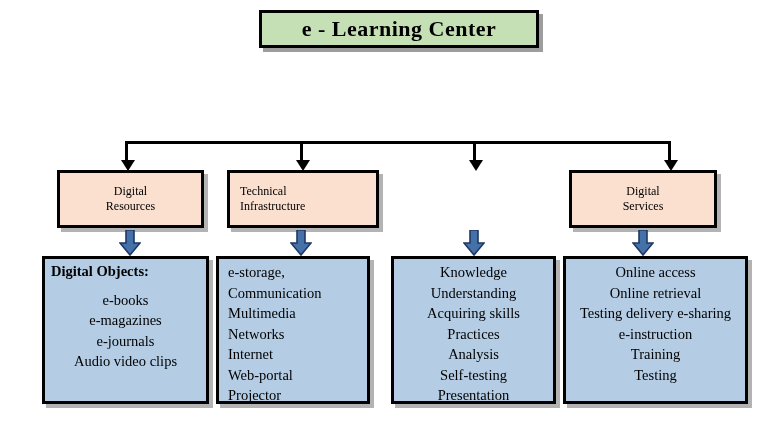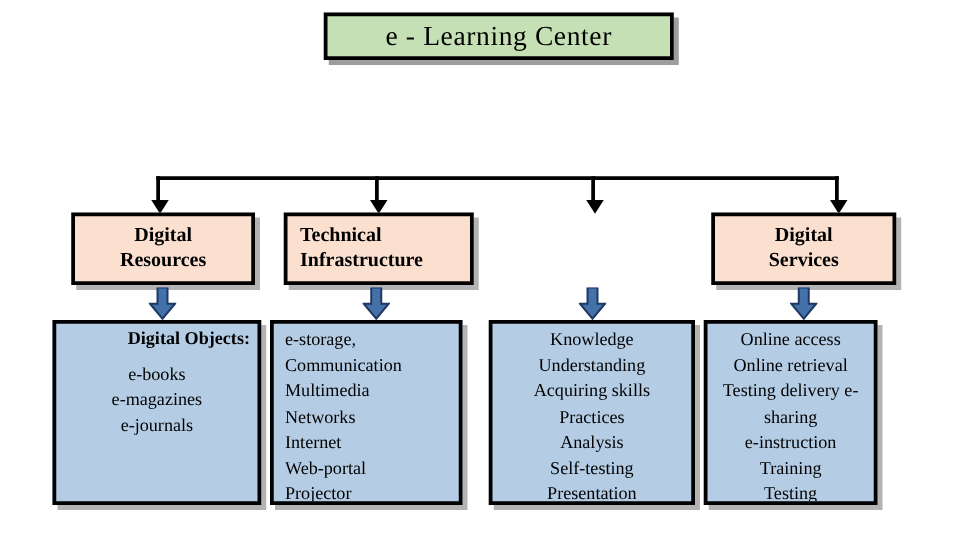--- a/index.html
+++ b/index.html
@@ -32,21 +32,21 @@
     background: #c5e0b4;
     border: 3px solid #000000;
     box-sizing: border-box;
     box-shadow: 4px 4px 0 0 rgba(140,140,140,0.85);
     display: flex;
     align-items: center;
     justify-content: center;
   }
   .title-text {
     font-size: 22px;
-    font-weight: normal;
+    font-weight: bold;
     letter-spacing: 0.5px;
     white-space: nowrap;
     line-height: 1;
   }
 
   
   .bus-line {
     position: absolute;
     left: 125px;
     top: 141px;
@@ -80,22 +80,22 @@
     background: #fbe0d0;
     border: 3px solid #000000;
     box-sizing: border-box;
     box-shadow: 4px 4px 0 0 rgba(160,160,160,0.8);
     display: flex;
     flex-direction: column;
     align-items: center;
     justify-content: center;
   }
   .hdr-box .hdr-line {
-    font-size: 16px;
-    font-weight: bold;
+    font-size: 12px;
+    font-weight: normal;
     line-height: 1.28;
     white-space: nowrap;
   }
   .hdr-box.left-al {
     align-items: flex-start;
     padding-left: 10px;
   }
 
   
   .blk-arrow {
@@ -114,21 +114,21 @@
     background: #b4cde4;
     border: 3px solid #000000;
     box-sizing: border-box;
     box-shadow: 4px 4px 0 0 rgba(160,160,160,0.8);
     padding: 3px 6px 0 6px;
     overflow: hidden;
   }
   .cb-head {
     font-size: 14.5px;
     font-weight: bold;
-    text-align: right;
+    text-align: left;
     line-height: 1.35;
     margin-bottom: 8px;
   }
   .cb-list {
     font-size: 14.5px;
     line-height: 1.42;
   }
   .cb-list.center { text-align: center; }
   .cb-list.left { text-align: left; padding-left: 3px; }
   .cb-item { white-space: normal; }
@@ -164,20 +164,21 @@
     <svg width="22" height="26" viewBox="0 0 22 26">
       <polygon points="7,0 15,0 15,13 21,13 11,25 1,13 7,13" fill="#4472a8" stroke="#1f3864" stroke-width="1.6"></polygon>
     </svg>
   </div>
   <div class="content-box" style="left:42px; width:167px;">
     <div class="cb-head">Digital Objects:</div>
     <div class="cb-list center">
       <div class="cb-item">e-books</div>
       <div class="cb-item">e-magazines</div>
       <div class="cb-item">e-journals</div>
+      <div class="cb-item">Audio video clips</div>
     </div>
   </div>
 
   <div class="hdr-box left-al" style="left:227px; width:152px;">
     <span class="hdr-line">Technical</span>
     <span class="hdr-line">Infrastructure</span>
   </div>
   <div class="blk-arrow" style="left:290px;">
     <svg width="22" height="26" viewBox="0 0 22 26">
       <polygon points="7,0 15,0 15,13 21,13 11,25 1,13 7,13" fill="#4472a8" stroke="#1f3864" stroke-width="1.6"></polygon>
@@ -214,21 +215,21 @@
 
   <div class="hdr-box" style="left:569px; width:148px;">
     <span class="hdr-line">Digital</span>
     <span class="hdr-line">Services</span>
   </div>
   <div class="blk-arrow" style="left:632px;">
     <svg width="22" height="26" viewBox="0 0 22 26">
       <polygon points="7,0 15,0 15,13 21,13 11,25 1,13 7,13" fill="#4472a8" stroke="#1f3864" stroke-width="1.6"></polygon>
     </svg>
   </div>
-  <div class="content-box" style="left:563px; width:139px;">
+  <div class="content-box" style="left:563px; width:185px;">
     <div class="cb-list center">
       <div class="cb-item">Online access</div>
       <div class="cb-item">Online retrieval</div>
       <div class="cb-item">Testing delivery e-sharing</div>
       <div class="cb-item">e-instruction</div>
       <div class="cb-item">Training</div>
       <div class="cb-item">Testing</div>
     </div>
   </div>
 

